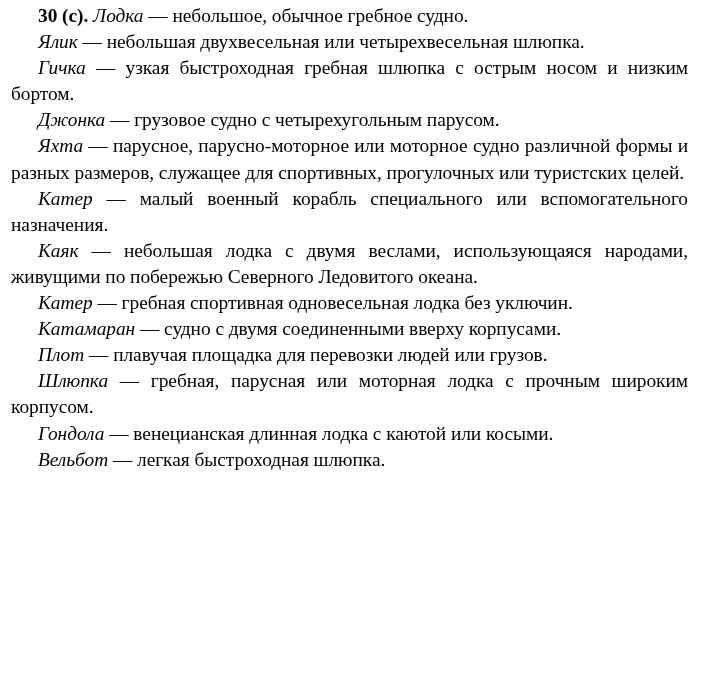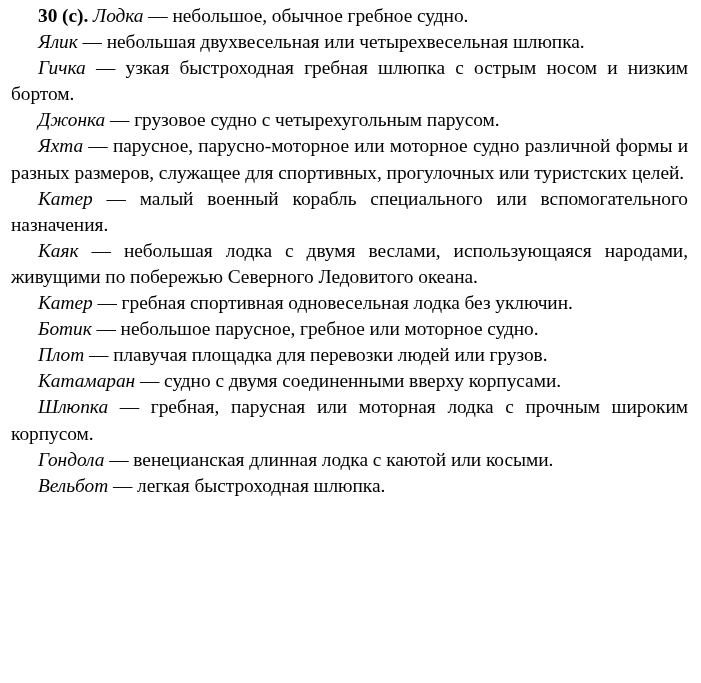--- a/index.html
+++ b/index.html
@@ -60,21 +60,20 @@
 <div id="page">
   <div id="entries">
       <p class="entry single"><span class="num">30 (с).</span> <span class="hw">Лодка</span><span class="dash"> — </span><span class="defn">небольшое, обычное гребное судно.</span></p>
       <p class="entry single"><span class="hw">Ялик</span><span class="dash"> — </span><span class="defn">небольшая двухвесельная или четырехвесельная шлюпка.</span></p>
       <p class="entry"><span class="hw">Гичка</span><span class="dash"> — </span><span class="defn">узкая быстроходная гребная шлюпка с острым носом и низким бортом.</span></p>
       <p class="entry single"><span class="hw">Джонка</span><span class="dash"> — </span><span class="defn">грузовое судно с четырехугольным парусом.</span></p>
       <p class="entry"><span class="hw">Яхта</span><span class="dash"> — </span><span class="defn">парусное, парусно-моторное или моторное судно различной формы и разных размеров, служащее для спортивных, прогулочных или туристских целей.</span></p>
       <p class="entry"><span class="hw">Катер</span><span class="dash"> — </span><span class="defn">малый военный корабль специального или вспомогательного назначения.</span></p>
       <p class="entry"><span class="hw">Каяк</span><span class="dash"> — </span><span class="defn">небольшая лодка с двумя веслами, использующаяся народами, живущими по побережью Северного Ледовитого океана.</span></p>
       <p class="entry single"><span class="hw">Катер</span><span class="dash"> — </span><span class="defn">гребная спортивная одновесельная лодка без уключин.</span></p>
-      <p class="entry single"><span class="hw">Ботик</span><span class="dash"> — </span><span class="defn">небольшое парусное, гребное или моторное судно.</span></p>
+      <p class="entry single"><span class="hw">Катамаран</span><span class="dash"> — </span><span class="defn">судно с двумя соединенными вверху корпусами.</span></p>
       <p class="entry single"><span class="hw">Плот</span><span class="dash"> — </span><span class="defn">плавучая площадка для перевозки людей или грузов.</span></p>
-      <p class="entry single"><span class="hw">Катамаран</span><span class="dash"> — </span><span class="defn">судно с двумя соединенными вверху корпусами.</span></p>
       <p class="entry"><span class="hw">Шлюпка</span><span class="dash"> — </span><span class="defn">гребная, парусная или моторная лодка с прочным широким корпусом.</span></p>
       <p class="entry single"><span class="hw">Гондола</span><span class="dash"> — </span><span class="defn">венецианская длинная лодка с каютой или косыми.</span></p>
       <p class="entry single"><span class="hw">Вельбот</span><span class="dash"> — </span><span class="defn">легкая быстроходная шлюпка.</span></p>
       <p class="entry single"></p>
     </div>
 </div>
 
 </body></html>

